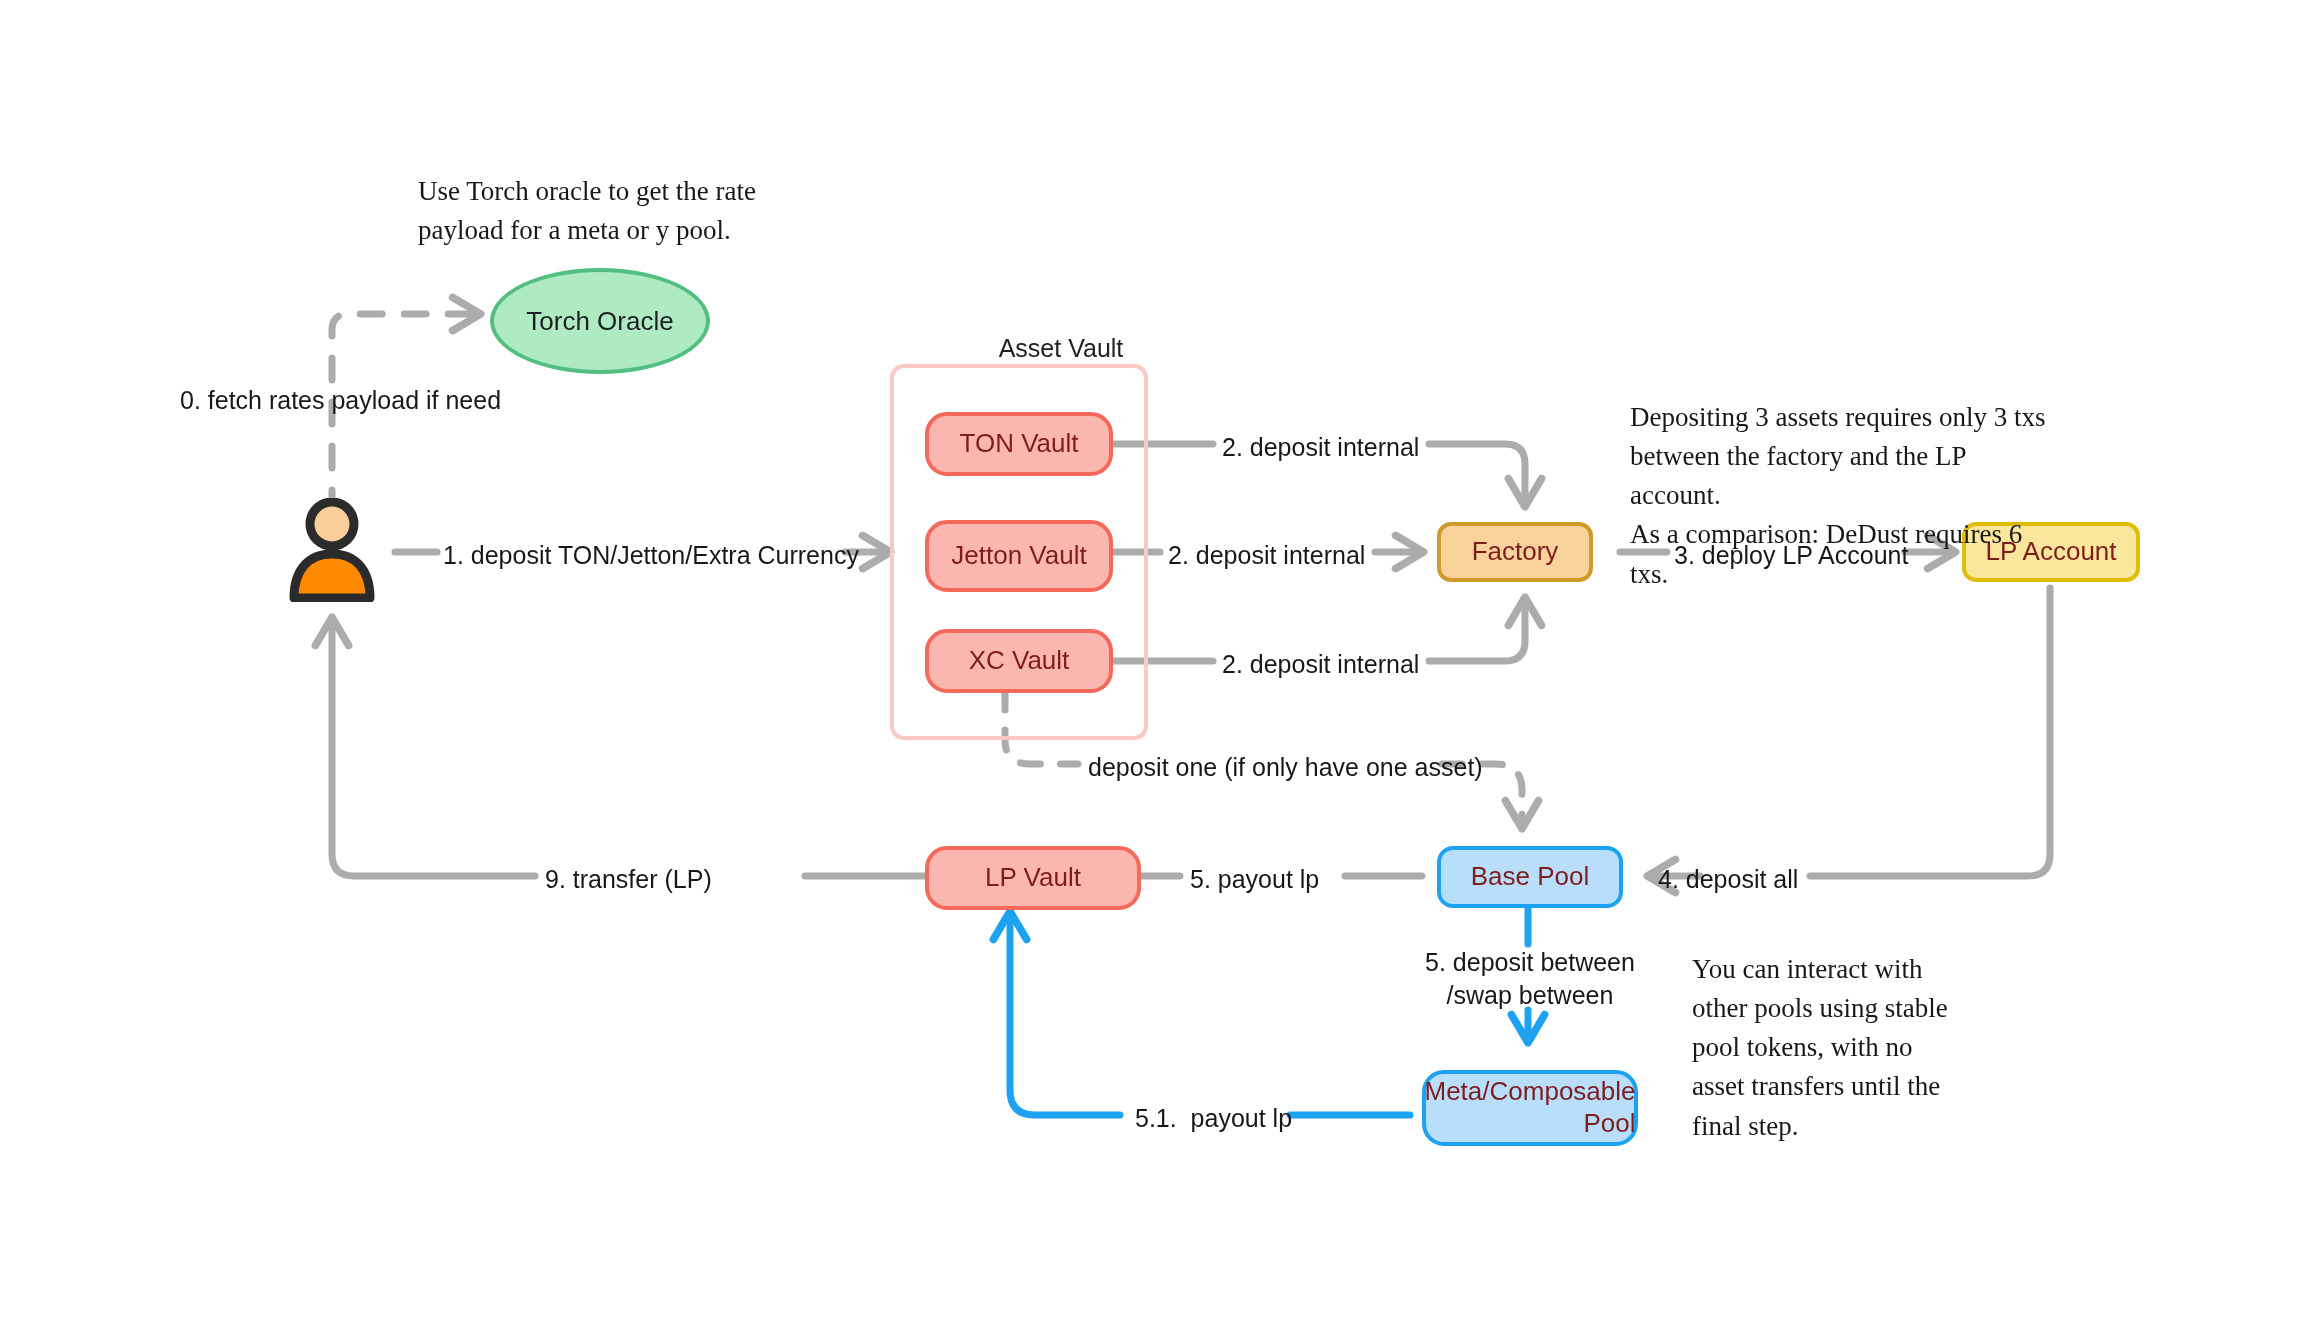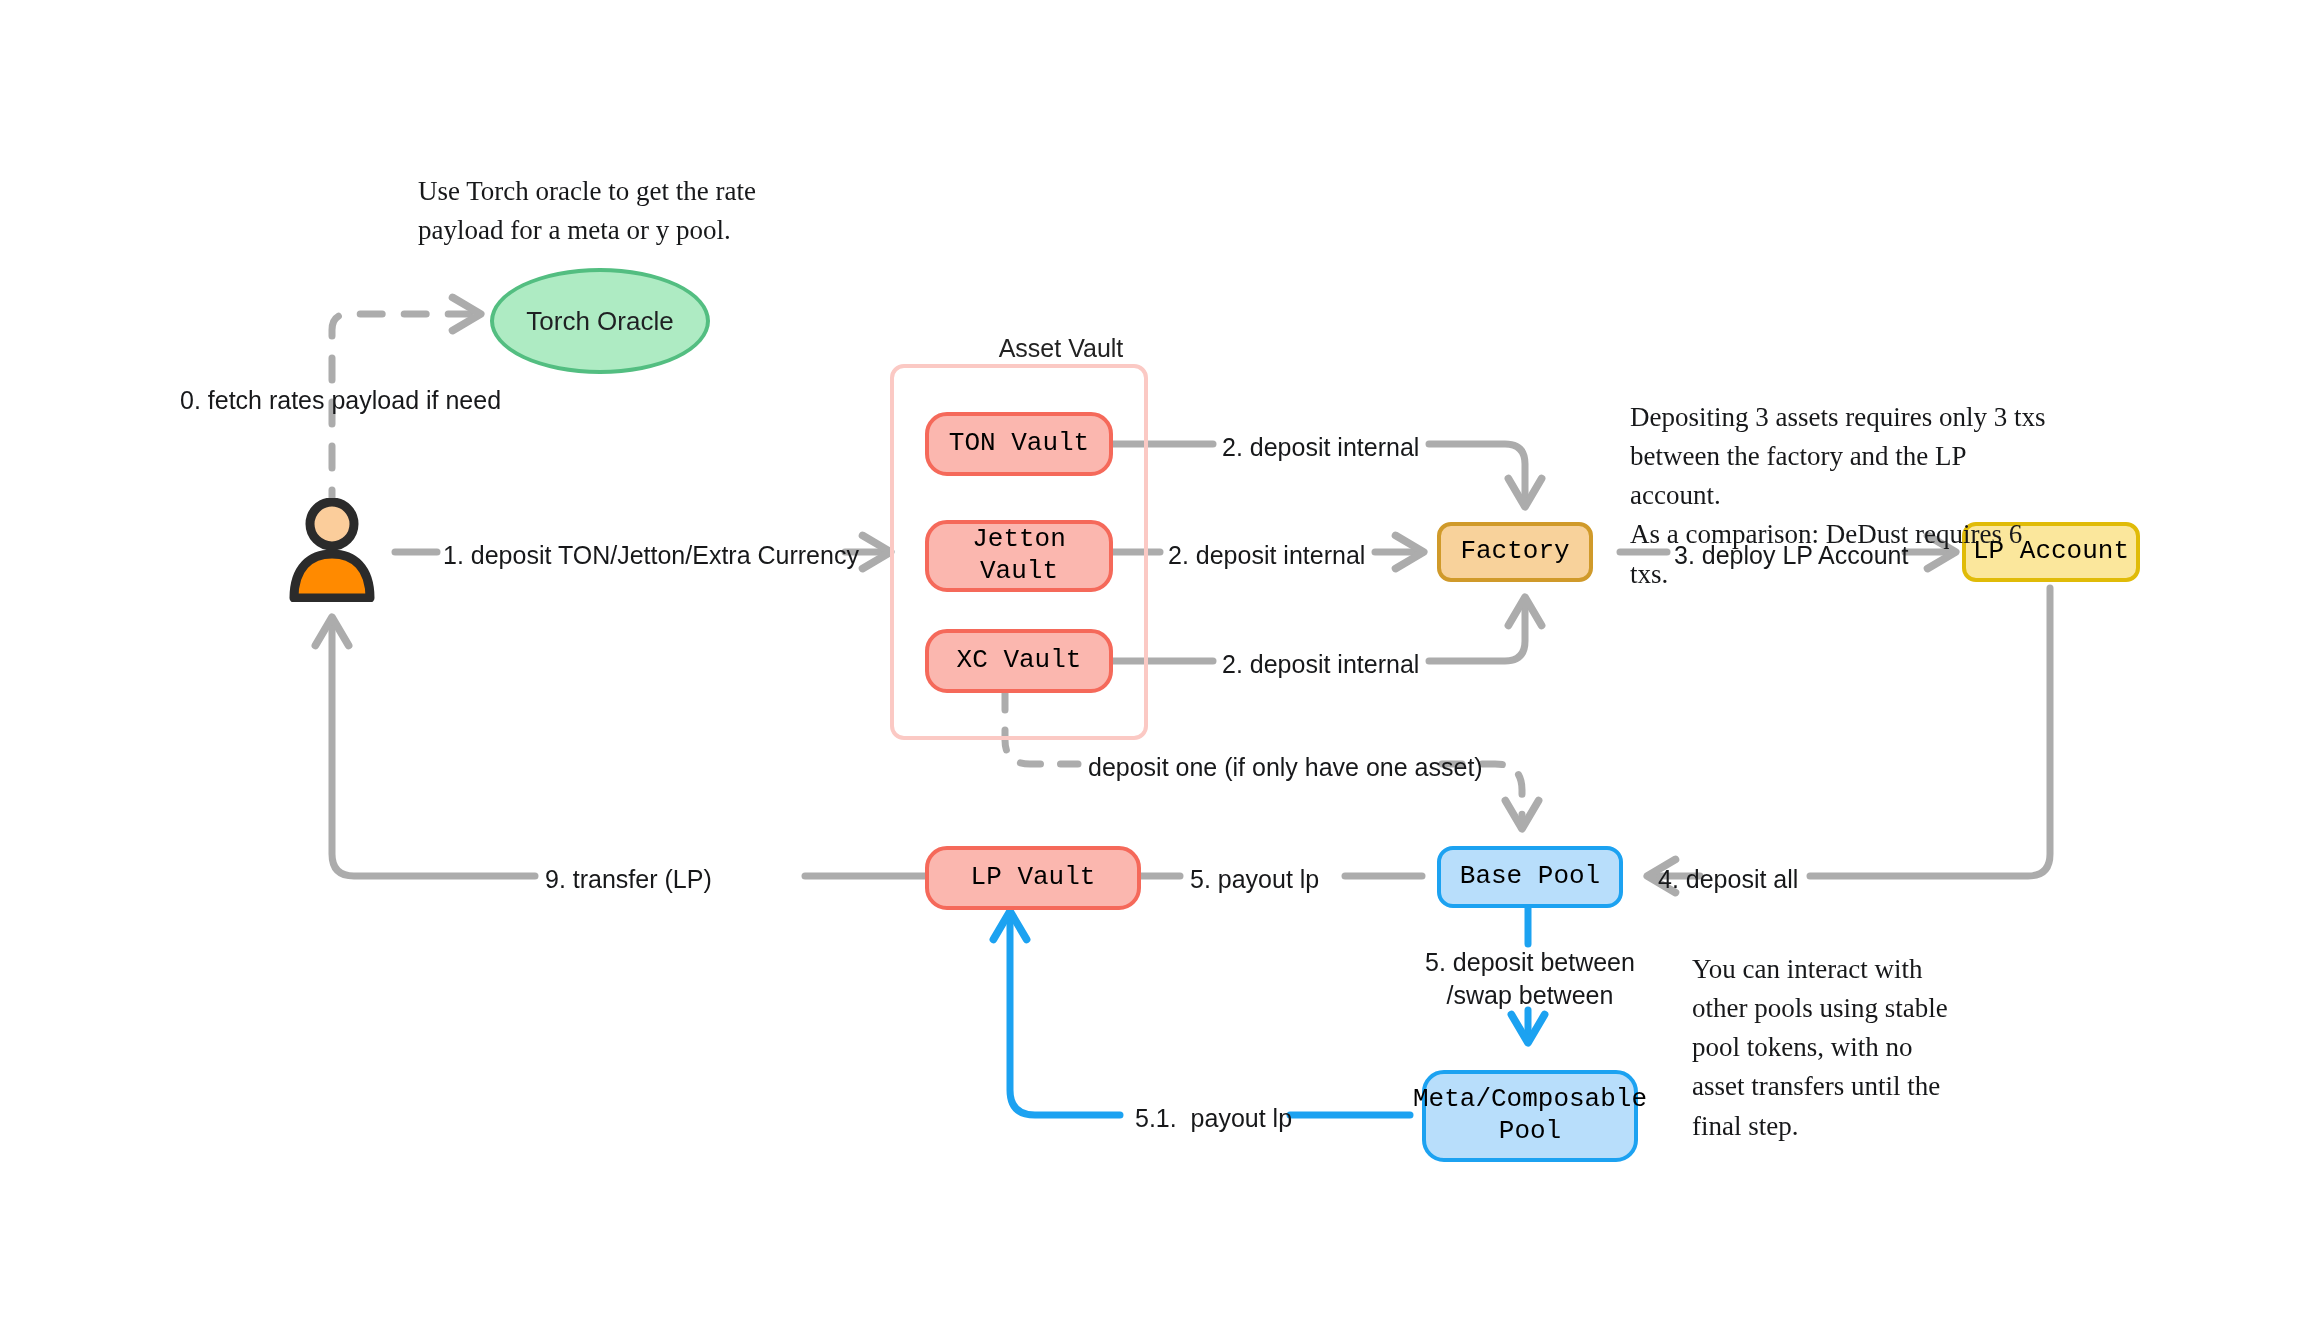--- a/index.html
+++ b/index.html
@@ -1,21 +1,21 @@
 <!DOCTYPE html>
 <html><head>
 <meta charset="utf-8">
 <style>
   html,body{margin:0;padding:0;background:#ffffff;}
   body{width:2304px;height:1340px;position:relative;overflow:hidden;
        font-family:"Liberation Sans",sans-serif;}
   #canvas{position:absolute;left:0;top:0;width:2304px;height:1340px;}
   svg.layer{position:absolute;left:0;top:0;width:2304px;height:1340px;pointer-events:none;}
   .node{position:absolute;box-sizing:border-box;display:flex;align-items:center;
-        justify-content:center;text-align:center;color:#000000;font-family:Liberation Mono, monospace;}
+        justify-content:center;text-align:right;color:#7f1d1d;}
   .rbox{border-radius:14px;border-width:4px;border-style:solid;
         font-size:26px;line-height:1.22;}
   .vault-box{background:#FBB7AF;border-color:#F5695A;border-radius:22px;}
   .factory-box{background:#F8D29B;border-color:#D09A2A;}
   .lpacct-box{background:#FBE79C;border-color:#E0BB08;}
   .pool-box{background:#B8DEFB;border-color:#1CA2F1;border-radius:16px;}
   .metapool-box{background:#B8DEFB;border-color:#1CA2F1;border-radius:22px;}
   .oracle{position:absolute;background:#AEEBC3;border:4px solid #53BE81;
           border-radius:50%;display:flex;align-items:center;justify-content:center;
           font-size:26px;color:#1f2023;}
@@ -114,21 +114,21 @@
   </div>
 
   <div class="node rbox vault-box" style="left:925px;top:846px;width:216px;height:64px;">
     <span>LP Vault</span>
   </div>
 
   <div class="node rbox pool-box" style="left:1437px;top:846px;width:186px;height:62px;">
     <span>Base Pool</span>
   </div>
 
-  <div class="node rbox metapool-box" style="left:1422px;top:1070px;width:216px;height:92px;white-space:pre-line;">
+  <div class="node rbox metapool-box" style="left:1422px;top:1070px;width:216px;height:76px;white-space:pre-line;">
     <span style="white-space:pre-line;">Meta/Composable
 Pool</span>
   </div>
 
   <div class="actor" style="left:284px;top:498px;width:96px;height:104px;">
     <svg width="96" height="104" viewBox="0 0 96 104">
       <circle cx="48" cy="26" r="22" fill="#FBCD9B" stroke="#2B2B2B" stroke-width="9"></circle>
       <path d="M10 100 C10 70 26 56 48 56 C70 56 86 70 86 100 Z" fill="#FF8A00" stroke="#2B2B2B" stroke-width="9" stroke-linejoin="round"></path>
     </svg>
   </div>

